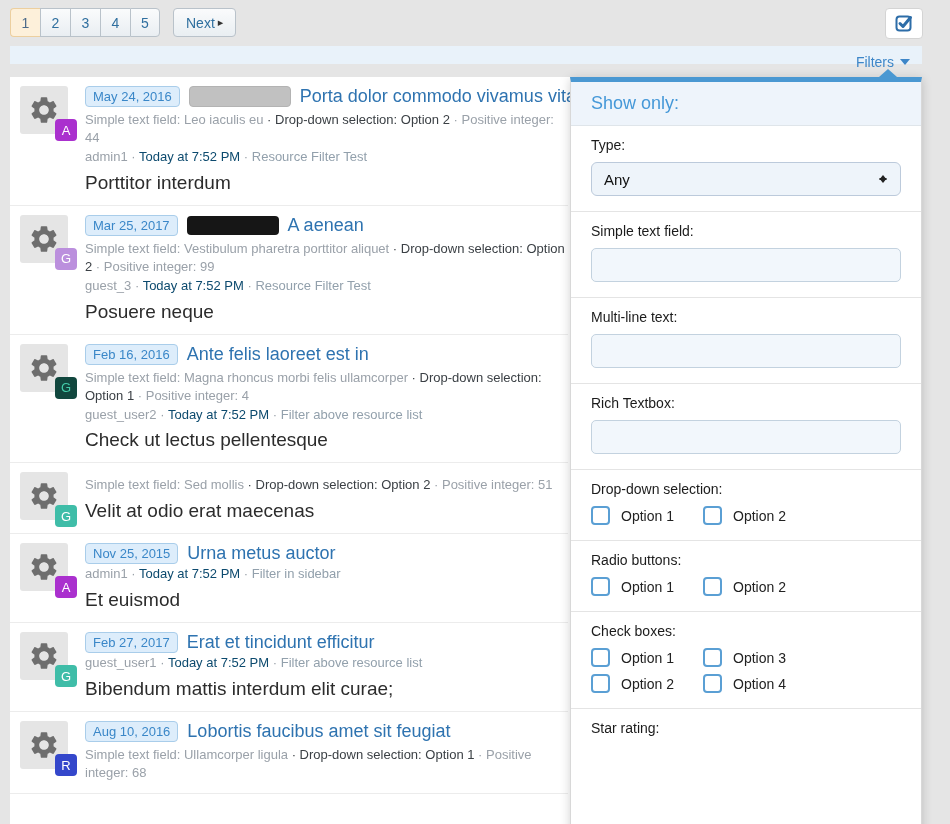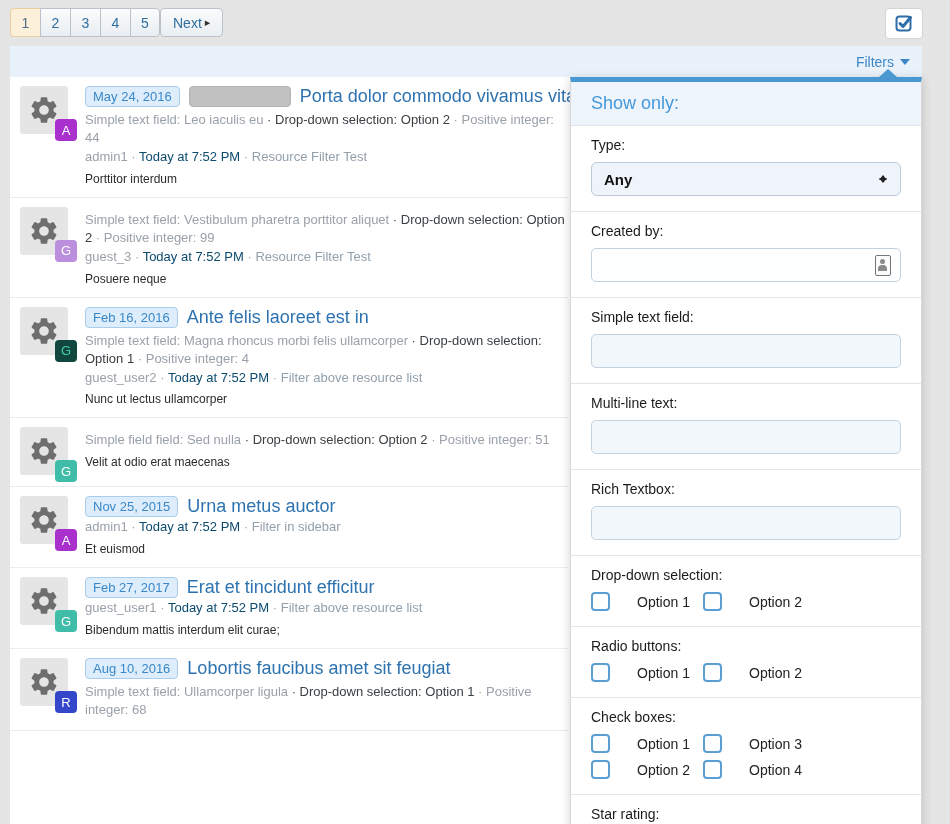--- a/index.html
+++ b/index.html
@@ -7,29 +7,29 @@
   .screen{position:relative;width:950px;height:824px;background:#e5e5e5;overflow:hidden;}
 
   
   .pager{position:absolute;left:10px;top:8px;display:flex;align-items:stretch;}
   .pg-btn{min-width:30px;height:29px;box-sizing:border-box;display:flex;align-items:center;justify-content:center;
     font-size:14px;color:#2f6f9f;background:linear-gradient(#fafbfc,#e9eef2);
     border:1px solid #b9c2ca;border-right:none;cursor:pointer;}
   .pg-btn:first-child{border-radius:4px 0 0 4px;}
   .pg-btn.lastnum{border-right:1px solid #b9c2ca;border-radius:0 4px 4px 0;}
   .pg-btn.active{background:#fdf0da;border-color:#eccf9f;color:#4d6b8a;}
-  .next-btn{height:29px;box-sizing:border-box;padding:0 12px;display:flex;align-items:center;gap:3px;
+  .next-btn{margin-left:13px;height:29px;box-sizing:border-box;padding:0 12px;display:flex;align-items:center;gap:3px;
     font-size:14px;color:#2f6f9f;background:linear-gradient(#fafbfc,#e9eef2);
     border:1px solid #b9c2ca;border-radius:4px;cursor:pointer;}
   .next-arrow{color:#333;font-size:11px;}
   .select-toggle{position:absolute;top:8px;right:27px;width:36px;height:29px;background:#fff;
     border:1px solid #d4d4d4;border-radius:4px;display:flex;align-items:center;justify-content:center;cursor:pointer;}
 
   
-  .toolbar{position:absolute;left:10px;top:46px;width:912px;height:31px;background:#e9f2fa;}
+  .toolbar{position:absolute;left:10px;top:46px;width:912px;height:18px;background:#e9f2fa;}
   .filters-trigger{position:absolute;right:12px;top:0;height:31px;display:flex;align-items:center;gap:6px;
     color:#3d86c8;font-size:14px;cursor:pointer;}
   .chev-down{width:0;height:0;border:5px solid transparent;border-top:6px solid #3d86c8;margin-top:5px;}
 
   
   .content{position:absolute;left:10px;top:77px;width:912px;bottom:0;background:#fff;}
   .list{width:558px;}
   .item{display:flex;padding:9px 0 11px 10px;border-bottom:1px solid #ececec;}
   .tile{position:relative;flex:0 0 48px;width:48px;height:48px;background:#e5e5e5;border-radius:3px;
     display:flex;align-items:center;justify-content:center;cursor:pointer;}
@@ -45,21 +45,21 @@
   .bar.b{width:92px;}
   .title{font-size:18px;color:#2e73b0;cursor:pointer;}
   .meta{font-size:13px;margin-top:4px;line-height:1.38;}
   .m.light{color:#9aa1a9;}
   .m.dark{color:#3b4045;}
   .author-line{font-size:13px;margin-top:1px;line-height:1.38;}
   .author-line .user{color:#9aa1a9;margin-top:10px;}
   .author-line .time{color:#0c4a6e;}
   .author-line .src{color:#92a0ac;}
   .author-line .sep{color:#9aa1a9;}
-  .snippet{margin-top:6px;font-size:12px;color:#2c2c2c;}
+  .snippet{margin-top:6px;font-size:19px;color:#2c2c2c;}
 
   
   .panel{position:absolute;left:570px;top:77px;width:352px;height:1000px;background:#fff;box-sizing:border-box;
     border-top:5px solid #4a98d2;border-left:1px solid #d8d8d8;border-right:1px solid #d8d8d8;
     box-shadow:0 2px 10px rgba(0,0,0,0.18);z-index:5;}
   .panel::before{content:"";position:absolute;top:-13px;right:24px;width:0;height:0;
     border:9px solid transparent;border-bottom:8px solid #4a98d2;border-top:none;}
   .p-header{background:#eef4fb;border-bottom:1px solid #dfe5ea;padding:11px 20px;
     font-size:18px;color:#4598d8;}
   .p-section{padding:11px 20px 15px;border-top:1px solid #e4e4e4;}
@@ -67,26 +67,26 @@
   .p-label{font-size:14px;color:#1b1b1b;margin-bottom:9px;}
   .txt-input{width:100%;height:34px;box-sizing:border-box;border:1px solid #c3d2df;border-radius:5px;
     background:#f2f7fc;padding:0 10px;font-size:14px;font-family:inherit;outline:none;}
   .created-wrap{position:relative;}
   .created-wrap .txt-input{background:#fdfeff;}
   .contact-icon{position:absolute;right:10px;top:7px;width:14px;height:19px;border:1px solid #767676;
     border-radius:2px;background:#fbfbfb;}
   .contact-icon::before{content:"";position:absolute;left:4px;top:3px;width:5px;height:5px;border-radius:50%;background:#8a8a8a;}
   .contact-icon::after{content:"";position:absolute;left:2px;top:9px;width:9px;height:6px;border-radius:4px 4px 0 0;background:#8a8a8a;}
   .select-box{height:32px;display:flex;align-items:center;justify-content:space-between;padding:0 12px;
-    border:1px solid #bccadb;border-radius:6px;background:#eef4fa;font-size:15px;color:#111;cursor:pointer;font-weight:bold;}
+    border:1px solid #bccadb;border-radius:6px;background:#eef4fa;font-size:15px;color:#111;cursor:pointer;}
   .spinner{position:relative;width:9px;height:18px;}
   .spinner::before{content:"";position:absolute;left:0;top:1px;border:4.5px solid transparent;border-bottom:5px solid #222;}
   .spinner::after{content:"";position:absolute;left:0;bottom:1px;border:4.5px solid transparent;border-top:5px solid #222;}
   .opt-row{display:flex;margin-top:7px;}
-  .opt{display:flex;align-items:center;gap:27px;width:112px;}
+  .opt{display:flex;align-items:center;gap:11px;width:112px;}
   .opt.wide{width:auto;}
   .cbx{width:15px;height:15px;flex:0 0 15px;border:2px solid #5a9fd4;border-radius:4px;background:#fff;cursor:pointer;}
   .opt-label{font-size:14px;color:#222;}
   .stars-section{padding-bottom:34px;}
 </style>
 </head>
 <body>
 
 <div class="screen">
 
@@ -149,20 +149,25 @@
       </div>
 
       <div class="item">
         <div class="tile">
           <svg viewBox="0 0 24 24">
               <path d="M19.14 12.94c.04-.3.06-.61.06-.94 0-.32-.02-.64-.07-.94l2.03-1.58c.18-.14.23-.41.12-.61l-1.92-3.32c-.12-.22-.37-.29-.59-.22l-2.39.96c-.5-.38-1.03-.7-1.62-.94l-.36-2.54c-.04-.24-.24-.41-.48-.41h-3.84c-.24 0-.43.17-.47.41l-.36 2.54c-.59.24-1.13.57-1.62.94l-2.39-.96c-.22-.08-.47 0-.59.22L2.74 8.87c-.12.21-.08.47.12.61l2.03 1.58c-.05.3-.09.63-.09.94s.02.64.07.94l-2.03 1.58c-.18.14-.23.41-.12.61l1.92 3.32c.12.22.37.29.59.22l2.39-.96c.5.38 1.03.7 1.62.94l.36 2.54c.05.24.24.41.48.41h3.84c.24 0 .44-.17.47-.41l.36-2.54c.59-.24 1.13-.56 1.62-.94l2.39.96c.22.08.47 0 .59-.22l1.92-3.32c.12-.22.07-.47-.12-.61l-2.01-1.58zM12 15.6c-1.98 0-3.6-1.62-3.6-3.6s1.62-3.6 3.6-3.6 3.6 1.62 3.6 3.6-1.62 3.6-3.6 3.6z"></path>
             </svg>
           <span class="badge" style="background: rgb(187, 143, 221); color: rgb(255, 255, 255);">G</span>
         </div>
         <div class="item-body">
+          <div class="title-row">
+            <span class="date-pill">Mar 25, 2017</span>
+            <span class="bar b" style="background: rgb(22, 22, 22);"></span>
+            <span class="title">A aenean</span>
+          </div>
           <div class="meta">
             <span class="m light">Simple text field: Vestibulum pharetra porttitor aliquet</span>
             <span class="m dark">· Drop-down selection: Option 2</span>
             <span class="m light">· Positive integer: 99</span>
           </div>
           <div class="author-line">
             <span class="user">guest_3</span>
             <span class="sep">·</span>
             <span class="time">Today at 7:52 PM</span>
             <span class="sep">·</span>
@@ -189,34 +194,34 @@
             <span class="m dark">· Drop-down selection: Option 1</span>
             <span class="m light">· Positive integer: 4</span>
           </div>
           <div class="author-line">
             <span class="user">guest_user2</span>
             <span class="sep">·</span>
             <span class="time">Today at 7:52 PM</span>
             <span class="sep">·</span>
             <span class="src">Filter above resource list</span>
           </div>
-          <div class="snippet">Nunc ut lectus ullamcorper</div>
+          <div class="snippet">Check ut lectus pellentesque</div>
         </div>
       </div>
 
       <div class="item">
         <div class="tile">
           <svg viewBox="0 0 24 24">
               <path d="M19.14 12.94c.04-.3.06-.61.06-.94 0-.32-.02-.64-.07-.94l2.03-1.58c.18-.14.23-.41.12-.61l-1.92-3.32c-.12-.22-.37-.29-.59-.22l-2.39.96c-.5-.38-1.03-.7-1.62-.94l-.36-2.54c-.04-.24-.24-.41-.48-.41h-3.84c-.24 0-.43.17-.47.41l-.36 2.54c-.59.24-1.13.57-1.62.94l-2.39-.96c-.22-.08-.47 0-.59.22L2.74 8.87c-.12.21-.08.47.12.61l2.03 1.58c-.05.3-.09.63-.09.94s.02.64.07.94l-2.03 1.58c-.18.14-.23.41-.12.61l1.92 3.32c.12.22.37.29.59.22l2.39-.96c.5.38 1.03.7 1.62.94l.36 2.54c.05.24.24.41.48.41h3.84c.24 0 .44-.17.47-.41l.36-2.54c.59-.24 1.13-.56 1.62-.94l2.39.96c.22.08.47 0 .59-.22l1.92-3.32c.12-.22.07-.47-.12-.61l-2.01-1.58zM12 15.6c-1.98 0-3.6-1.62-3.6-3.6s1.62-3.6 3.6-3.6 3.6 1.62 3.6 3.6-1.62 3.6-3.6 3.6z"></path>
             </svg>
           <span class="badge" style="background: rgb(63, 189, 168); color: rgb(255, 255, 255);">G</span>
         </div>
         <div class="item-body">
           <div class="meta">
-            <span class="m light">Simple field field: Sed nulla</span>
+            <span class="m light">Simple text field: Sed mollis</span>
             <span class="m dark">· Drop-down selection: Option 2</span>
             <span class="m light">· Positive integer: 51</span>
           </div>
           <div class="snippet">Velit at odio erat maecenas</div>
         </div>
       </div>
 
       <div class="item">
         <div class="tile">
           <svg viewBox="0 0 24 24">
@@ -291,27 +296,20 @@
     <div class="p-header">Show only:</div>
 
     <div class="p-section first">
       <div class="p-label">Type:</div>
       <div class="select-box">
         <span>Any</span>
         <span class="spinner"></span>
       </div>
     </div>
 
-    <div class="p-section">
-      <div class="p-label">Created by:</div>
-      <div class="created-wrap">
-        <input class="txt-input" type="text" style="">
-        <span class="contact-icon"></span>
-      </div>
-    </div>
 
     <div class="p-section">
       <div class="p-label">Simple text field:</div>
       <input class="txt-input" type="text" style="">
     </div>
 
     <div class="p-section">
       <div class="p-label">Multi-line text:</div>
       <input class="txt-input" type="text" style="">
     </div>

